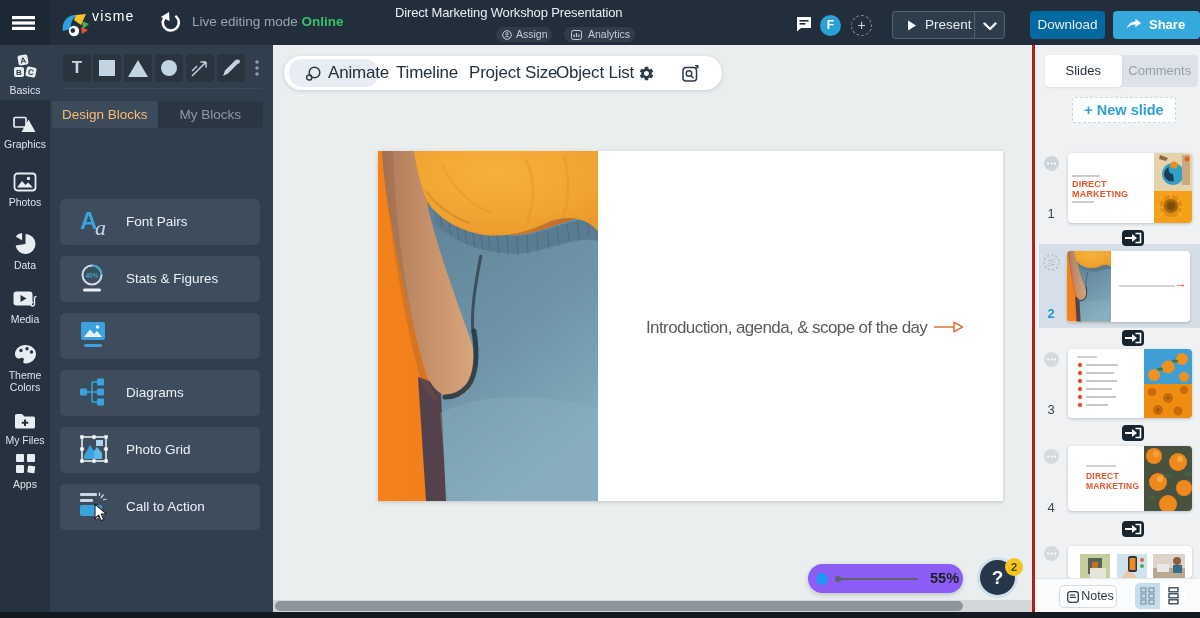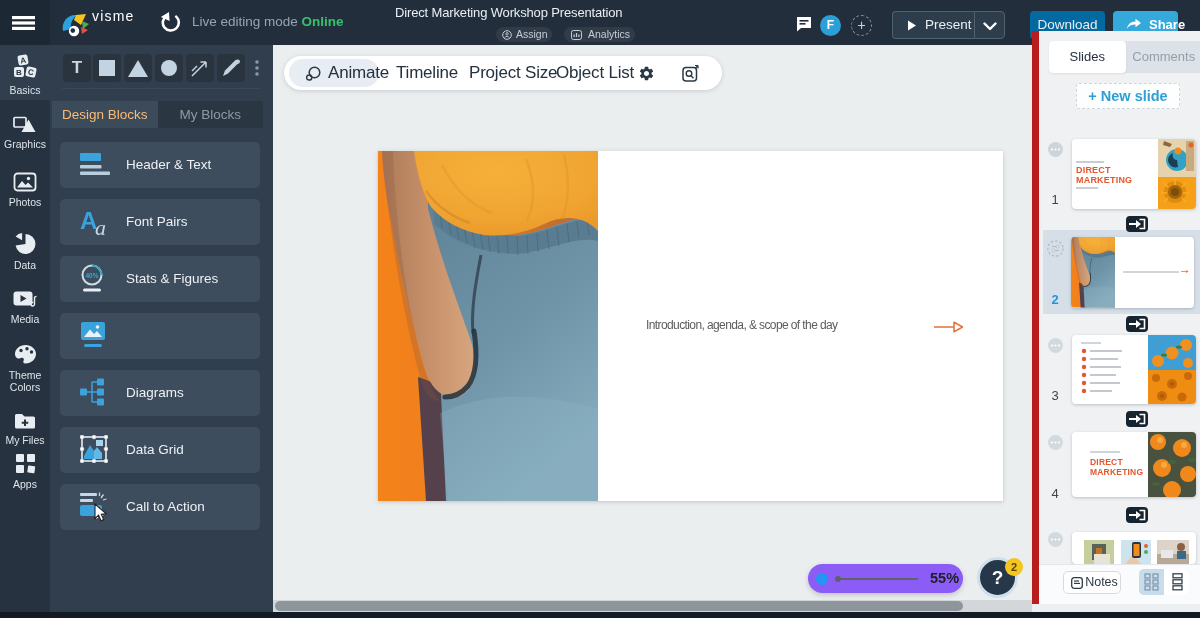--- a/index.html
+++ b/index.html
@@ -21,27 +21,27 @@
   #ptabs .ptab { flex:1; text-align:center; line-height:27px; font-size:13.5px; color:#8d9aa7; }
   #ptabs .ptab.on { background:#3c4b5a; color:#fdba74; }
   .dbitem { position:absolute; left:10px; width:200px; height:46px; background:#3e4d5d; border-radius:5px; color:#edf1f5; font-size:13.5px; }
   .dbitem .lbl { position:absolute; left:66px; top:0; line-height:46px; }
   .dbitem svg { position:absolute; left:20px; top:8px; }
   #canvas { position:absolute; left:273px; top:45px; width:759px; height:573px; background:#ebeeef; }
   #ctoolbar { position:absolute; left:11px; top:11px; width:438px; height:34px; background:#fff; border-radius:17px; box-shadow:0 1px 4px rgba(40,60,80,0.18); }
   .cttxt { position:absolute; top:0; line-height:34px; font-size:17px; letter-spacing:-0.2px; color:#24313f; }
   #animpill { position:absolute; left:5px; top:3px; width:90px; height:28px; background:#e7edf2; border-radius:14px; }
   #slide { position:absolute; left:105px; top:106px; width:625px; height:350px; background:#fff; box-shadow:0 1px 4px rgba(60,70,80,0.25); }
-  #slidetext { position:absolute; left:268px; top:167px; white-space:nowrap; font-size:12px; letter-spacing:-0.6px; color:#5c5c5e; }
+  #slidetext { position:absolute; left:268px; top:167px; white-space:nowrap; font-size:17px; letter-spacing:-0.6px; color:#5c5c5e; }
   #zoompill { position:absolute; left:535px; top:519px; width:155px; height:29px; background:#8b5cf6; border-radius:15px; box-shadow:0 2px 5px rgba(60,70,80,0.25); }
   #helpbtn { position:absolute; left:704px; top:512px; width:41px; height:41px; background:#253748; border:3px solid #cfe0ec; border-radius:50%; color:#fff; font-size:19px; font-weight:bold; text-align:center; line-height:35px; }
   #helpbadge { position:absolute; left:732px; top:513px; width:18px; height:18px; background:#f5c51f; border-radius:50%; color:#5a4300; font-size:11px; font-weight:bold; text-align:center; line-height:18px; }
   #hscroll-track { position:absolute; left:0px; top:555px; width:759px; height:12px; background:#d4d7d9; }
   #hscroll-thumb { position:absolute; left:2px; top:556px; width:688px; height:10px; background:#8f969b; border-radius:5px; }
-  #rightbar { position:absolute; left:1032px; top:31px; width:168px; height:573px; background:#eff1f3; border-left:7px solid #b91c1c; }
+  #rightbar { position:absolute; left:1032px; top:45px; width:168px; height:573px; background:#eff1f3; border-left:3px solid #b91c1c; }
   #rtabs { position:absolute; left:10px; top:10px; width:153px; height:32px; background:#dce2e7; border-radius:4px; display:flex; }
   #rtabs .rtab { flex:1; text-align:center; line-height:32px; font-size:13px; color:#93a0ab; }
   #rtabs .rtab.on { background:#fff; color:#26313d; border-radius:4px; box-shadow:0 1px 2px rgba(0,0,0,0.08); }
   #newslide { position:absolute; left:37px; top:52px; width:104px; height:26px; background:#fdfefe; border:1px dashed #ccd6de; border-radius:3px; text-align:center; line-height:24px; color:#2e9fd4; font-size:14.5px; font-weight:bold; }
   .thumb { position:absolute; left:33px; width:124px; background:#fff; border-radius:4px; box-shadow:0 1px 3px rgba(70,80,95,0.3); overflow:hidden; }
   .snum { position:absolute; left:9px; width:14px; text-align:center; font-size:13px; color:#3c4650; }
   .trans { position:absolute; left:87px; width:22px; height:16px; background:#16242f; border-radius:4px; }
   #activebg { position:absolute; left:4px; top:199px; width:164px; height:84px; background:#d6dfe7; }
   #rbottom { position:absolute; left:0; top:533px; width:168px; height:40px; background:#fafbfc; border-top:1px solid #e2e6e9; }
   #notesbtn { position:absolute; left:24px; top:540px; width:58px; height:23px; background:#fff; border:1px solid #d5dce1; border-radius:5px; font-size:12.5px; color:#2b3946; line-height:21px; text-align:center; }
@@ -104,21 +104,21 @@
       <svg class="abs" style="left:14px;top:8px" width="10" height="11" viewBox="0 0 10 11">
           <path d="M1,0.5 L9,5.5 L1,10.5 Z" fill="#fff"></path>
         </svg>
       <span style="margin-left:32px">Present</span></div>
     <div class="tbbtn" style="left:974px;width:31px;background:#2e3d4c;border:1px solid #51626f;border-radius:0 4px 4px 0;">
       <svg class="abs" style="left:8px;top:10px" width="14" height="9" viewBox="0 0 14 9">
           <path d="M1.5,1.5 L7,7 L12.5,1.5" fill="none" stroke="#fff" stroke-width="2.4" stroke-linecap="round" stroke-linejoin="round"></path>
         </svg>
       </div>
     <div class="tbbtn" style="left:1030px;width:75px;background:#0369a1;text-align:center;line-height:28px;">Download</div>
-    <div class="tbbtn" style="left:1113px;width:65px;background:#35a9dc;line-height:28px;color:#fff;">
+    <div class="tbbtn" style="left:1113px;width:87px;background:#35a9dc;line-height:28px;color:#fff;">
       <svg class="abs" style="left:13px;top:7px" width="16" height="13" viewBox="0 0 16 13">
           <path d="M9.5,0.8 L15,5 L9.5,9.2 L9.5,6.6 C5.5,6.6 2.8,8 1,10.8 C1.6,6.4 4.6,3.6 9.5,3.4 Z" fill="#fff"></path>
         </svg>
       <span style="margin-left:36px;font-weight:bold;font-size:13px">Share</span></div>
   </div>
 
   <div id="leftbar">
     <div class="abs" style="left:0;top:0;width:50px;height:55px;background:#303e4d"></div>
     <div class="libitem" style="top:9px">
       <svg width="26" height="26" viewBox="0 0 26 26">
@@ -217,28 +217,20 @@
           <circle cx="2" cy="8" r="1.8"></circle>
           <circle cx="2" cy="14" r="1.8"></circle>
         </g>
       </svg>
     <div style="position:absolute;left:12px;top:43px;width:199px;height:1px;background:#3b4856"></div>
     <div id="ptabs">
         <div class="ptab on">Design Blocks</div>
         <div class="ptab">My Blocks</div>
       </div>
 
-    <div class="dbitem" style="top:97px">
-      <svg width="31" height="28" viewBox="0 0 31 28">
-          <rect x="0" y="3" width="21" height="8" rx="1" fill="#3ba3dc"></rect>
-          <rect x="0" y="15" width="21.5" height="3.4" rx="1" fill="#b9cedd"></rect>
-          <rect x="0" y="21.5" width="30" height="3.4" rx="1" fill="#b9cedd"></rect>
-        </svg>
-      <span class="lbl">Header &amp; Text</span>
-      </div>
     <div class="dbitem" style="top:154px">
       <svg width="32" height="30" viewBox="0 0 32 30">
           <text x="0" y="22" font-size="24" font-weight="bold" fill="#3ba3dc" font-family="Liberation Sans">A</text>
           <text x="15" y="28" font-size="22" font-style="italic" fill="#c9d7e4" font-family="Liberation Serif">a</text>
         </svg>
       <span class="lbl">Font Pairs</span>
       </div>
     <div class="dbitem" style="top:211px">
       <svg width="26" height="30" viewBox="0 0 26 30">
           <circle cx="12" cy="11" r="9.5" fill="none" stroke="#cfdce8" stroke-width="2"></circle>
@@ -278,21 +270,21 @@
             <circle cx="2" cy="2" r="2"></circle>
             <circle cx="14" cy="2" r="2"></circle>
             <circle cx="26" cy="2" r="2"></circle>
             <circle cx="2" cy="14" r="2"></circle>
             <circle cx="26" cy="14" r="2"></circle>
             <circle cx="2" cy="26" r="2"></circle>
             <circle cx="14" cy="26" r="2"></circle>
             <circle cx="26" cy="26" r="2"></circle>
           </g>
         </svg>
-      <span class="lbl">Data Grid</span>
+      <span class="lbl">Photo Grid</span>
       </div>
     <div class="dbitem" style="top:439px">
       <svg width="30" height="30" viewBox="0 0 30 30">
           <rect x="0" y="1" width="17" height="3" rx="1" fill="#c9d7e4"></rect>
           <rect x="0" y="7" width="13" height="3" rx="1" fill="#c9d7e4"></rect>
           <path d="M21,6 L23.5,2.5 M23,8 L26.5,7 M19.5,4 L19.5,0.5" stroke="#c9d7e4" stroke-width="1.3"></path>
           <rect x="0" y="13" width="22" height="11" rx="2" fill="#3ba3dc"></rect>
           <path d="M16,17 L16,28 L18.8,25.4 L20.6,28.8 L22.6,27.8 L20.8,24.4 L24.5,24 Z" fill="#fff" stroke="#2a3744" stroke-width="0.8"></path>
         </svg>
       <span class="lbl">Call to Action</span>

